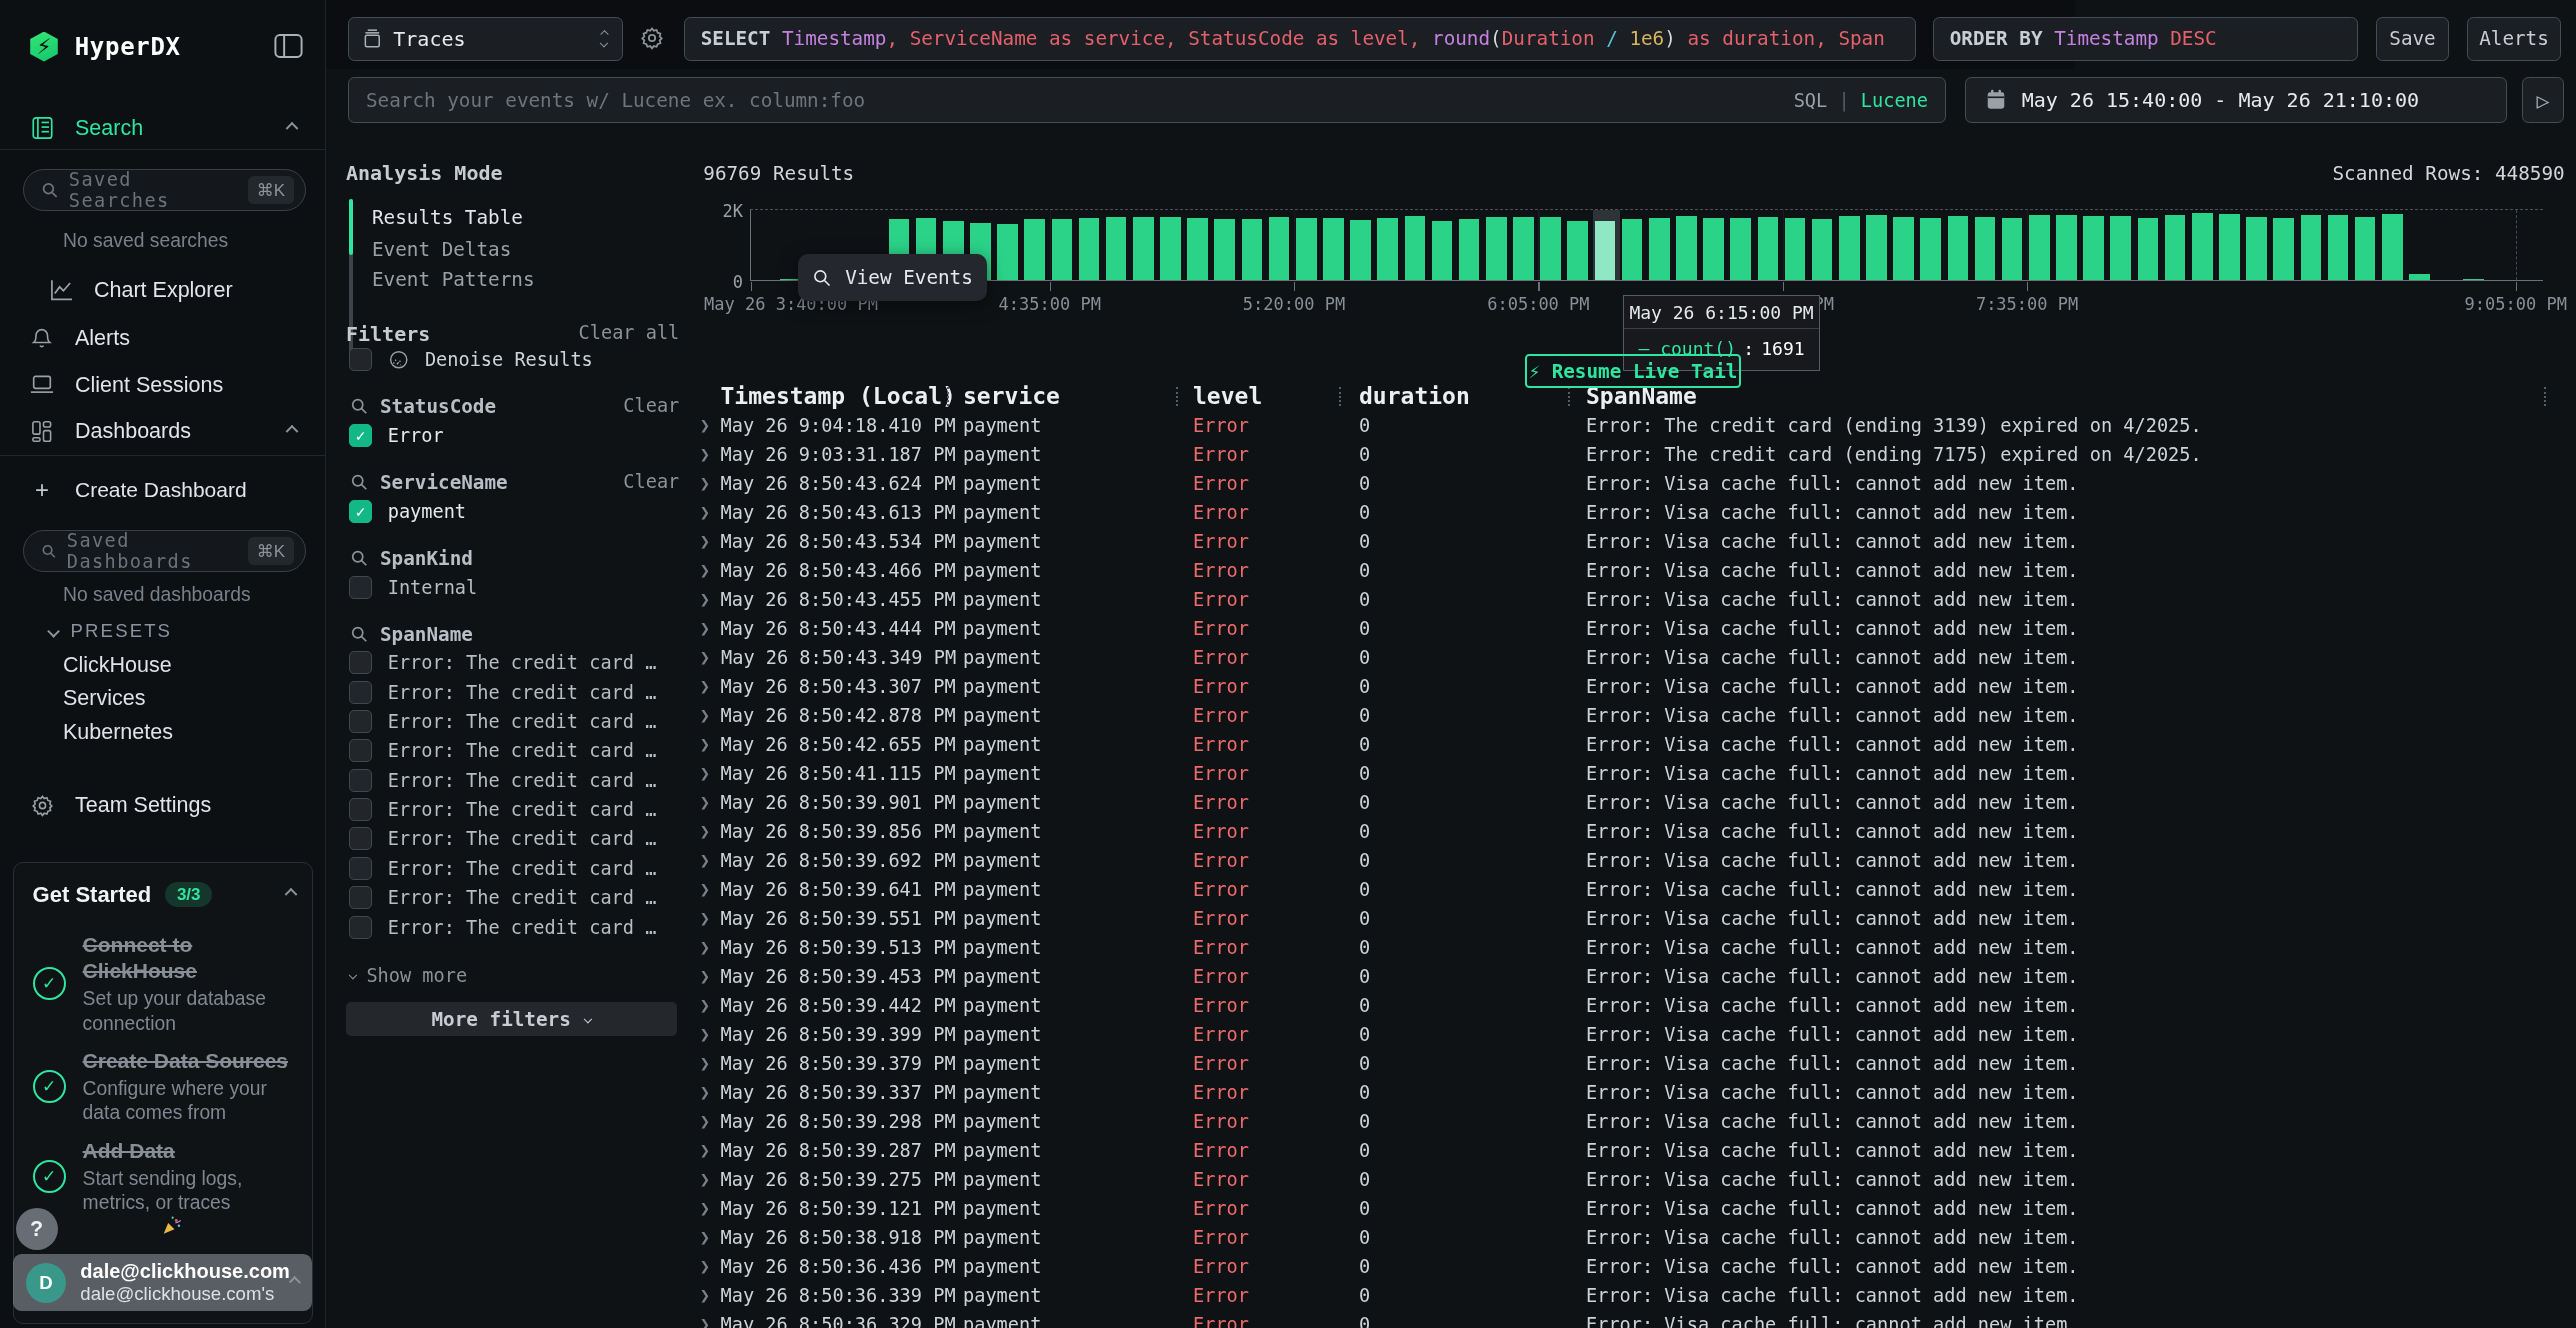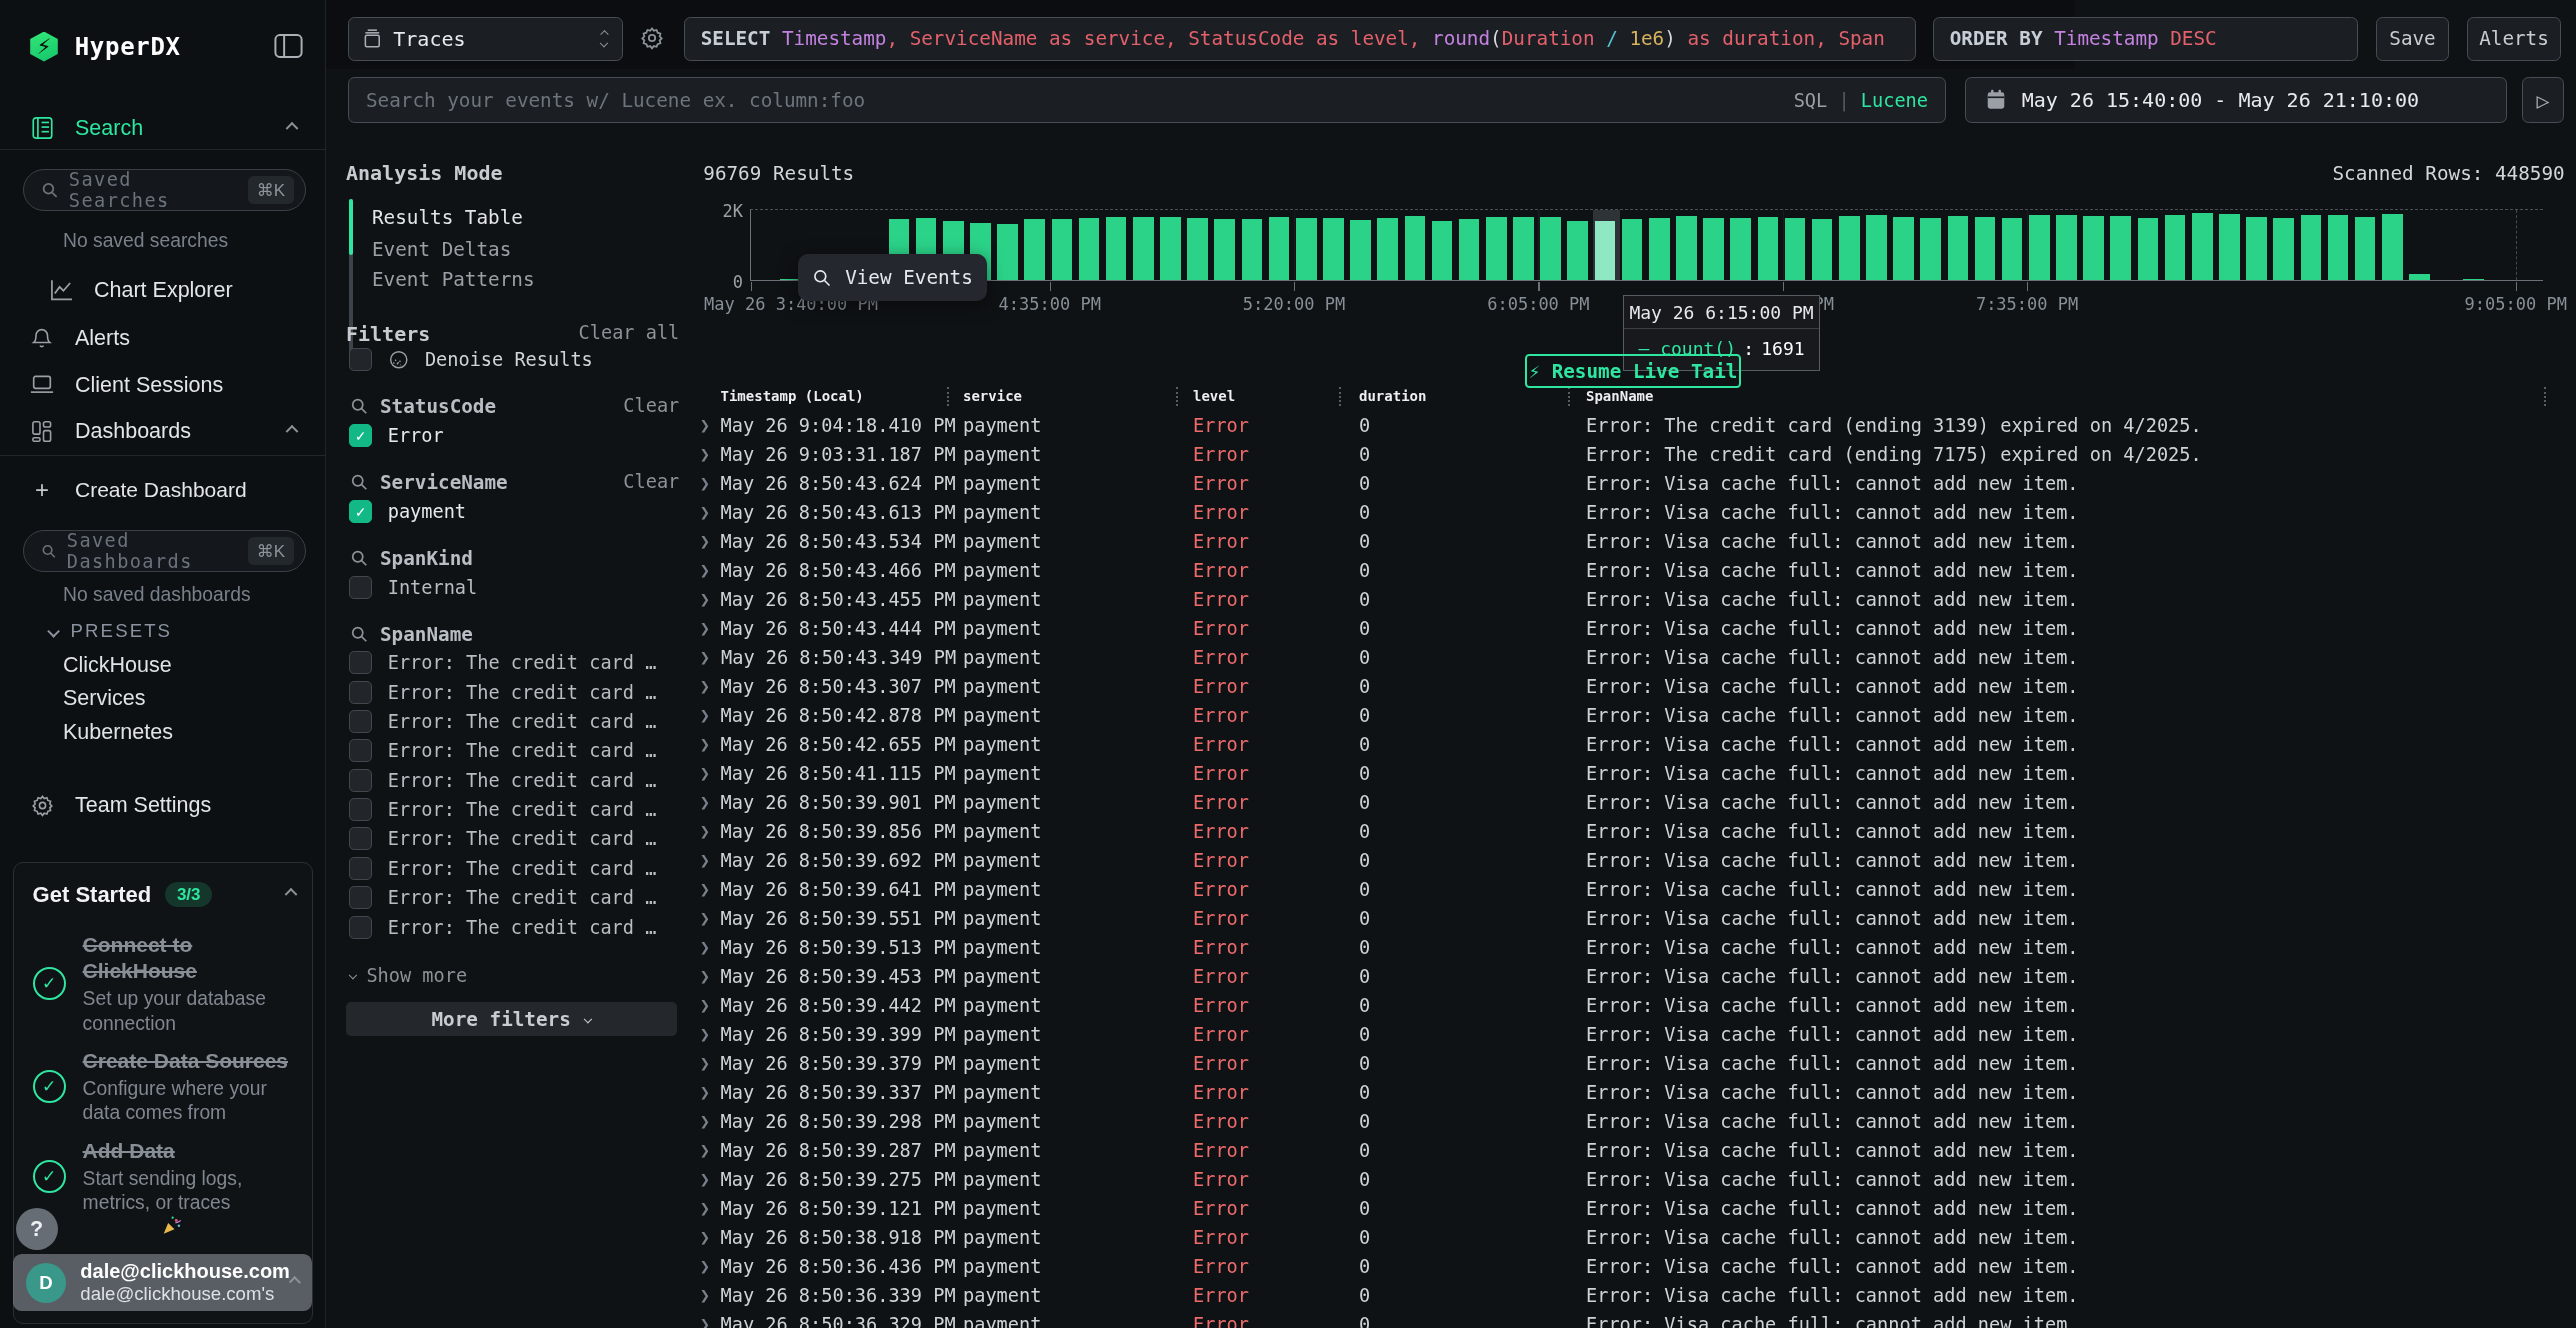--- a/index.html
+++ b/index.html
@@ -103,21 +103,21 @@
   #hovercol{position:absolute;top:0;bottom:0;background:rgba(160,170,180,0.22);}
   #view-events{position:absolute;left:104px;top:185px;width:189px;height:47px;background:#24282e;border-radius:10px;
     box-shadow:0 4.3px 17px rgba(0,0,0,.5);display:flex;align-items:center;justify-content:center;gap:13px;font-size:19.3px;color:#e6e9ec;z-index:8;}
   #tooltip{position:absolute;left:929px;top:226px;width:197px;height:76px;background:#17191d;border:1.4px solid #565c64;z-index:9;}
   #tooltip .tt-title{height:33px;display:flex;align-items:center;justify-content:center;font-size:18px;color:#e6e9ec;border-bottom:1.4px solid #3a4046;}
   #tooltip .tt-row{height:39px;display:flex;align-items:center;justify-content:center;gap:7.2px;font-size:18px;}
   .tt-series{color:var(--green);} .tt-val{color:#fff;}
   #resume-btn{position:absolute;left:831px;top:285px;width:216px;height:34px;border:2.1px solid var(--green);border-radius:4.3px;
     display:flex;align-items:center;justify-content:center;gap:11.4px;font-size:19.3px;font-weight:bold;color:var(--green);z-index:10;}
   
-  #thead{position:absolute;left:0;top:313px;width:1882px;height:29px;font-weight:bold;font-size:14px;color:#eceef1;}
+  #thead{position:absolute;left:0;top:313px;width:1882px;height:29px;font-weight:bold;font-size:23px;color:#eceef1;}
   .th{position:absolute;top:0;line-height:29px;white-space:nowrap;}
   .handle{position:absolute;top:5px;height:18.6px;border-left:2.9px dotted #565d65;}
   #tbody{position:absolute;left:0;top:342px;width:1882px;height:917px;overflow:hidden;}
   .trow{position:relative;width:1882px;height:29px;font-size:18.6px;color:#ced3d8;}
   .td{position:absolute;top:0;line-height:29px;white-space:nowrap;}
   .td.level{color:var(--err);}
   .td.rowchev{color:#79818a;font-size:17px;}
   svg.icon{display:block;}
 </style>
 </head>

